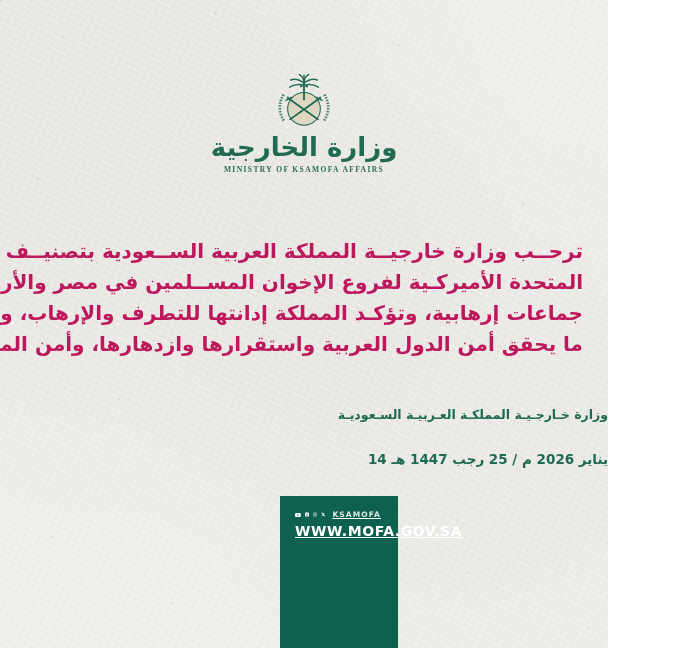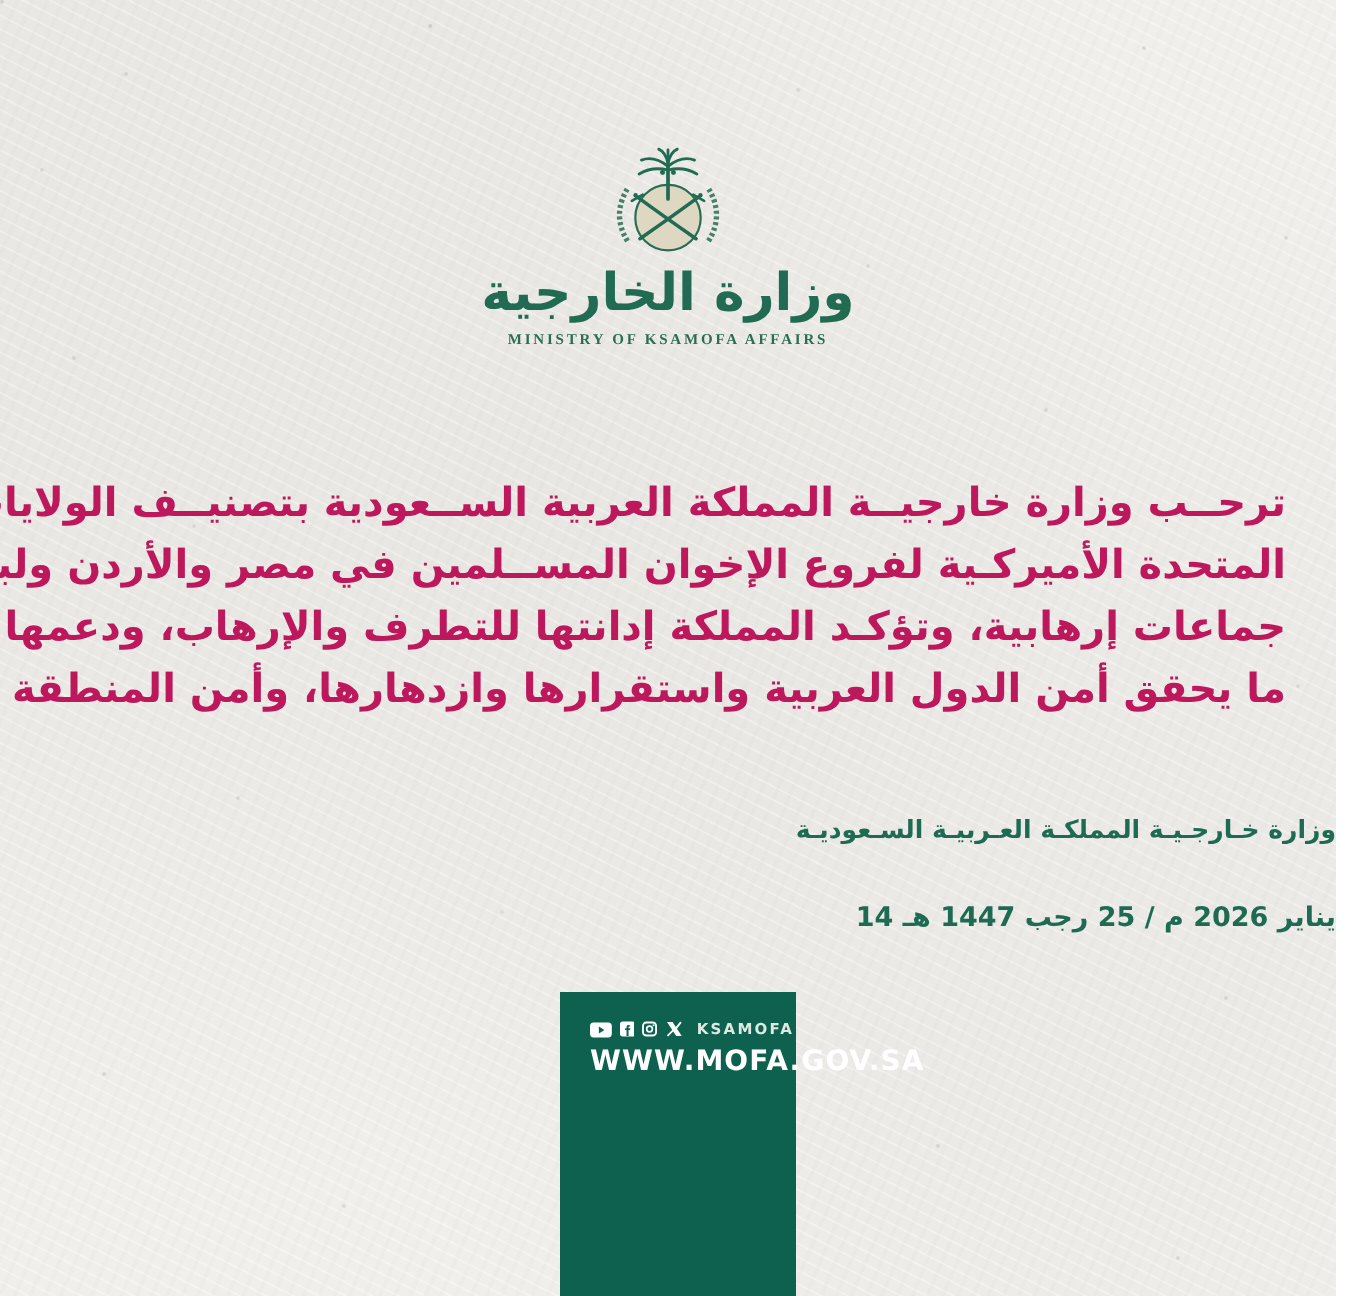--- a/index.html
+++ b/index.html
@@ -5,21 +5,21 @@
   html, body {
     margin: 0;
     padding: 0;
     width: 680px;
     height: 648px;
     font-family: "DejaVu Sans", sans-serif;
     overflow: hidden;
   }
   .canvas {
     position: relative;
-    width: 668px;
+    width: 608px;
     height: 648px;
     background: #f0efec;
     overflow: hidden;
   }
   
   .texture {
     position: absolute;
     inset: 0;
     background:
       repeating-linear-gradient(113deg, rgba(120,118,110,0.025) 0 2px, rgba(255,255,255,0) 2px 7px),
@@ -113,21 +113,22 @@
   
   .footer-box {
     position: absolute;
     left: 280px;
     top: 496px;
     width: 118px;
     height: 152px;
     background: #0e614e;
     color: #ffffff;
     box-sizing: border-box;
-    padding: 13px 1px 0 15px;
+    padding: 13px 17px 0 15px;
+    text-decoration: underline;
   }
   .social-row {
     display: flex;
     align-items: center;
     gap: 4px;
     height: 11px;
   }
   .social-row svg { display: block; }
   .handle {
     margin-left: 3px;

